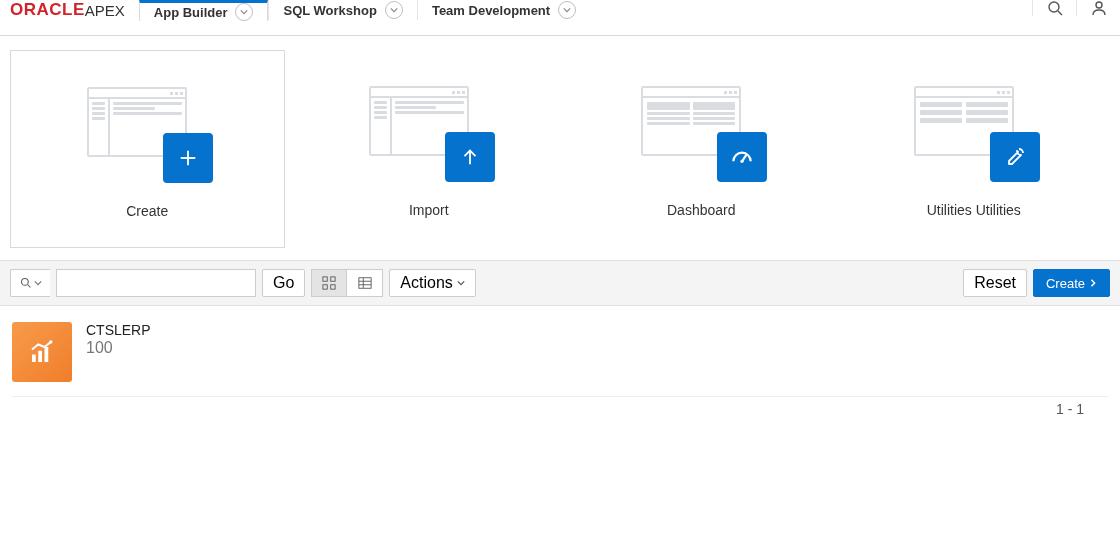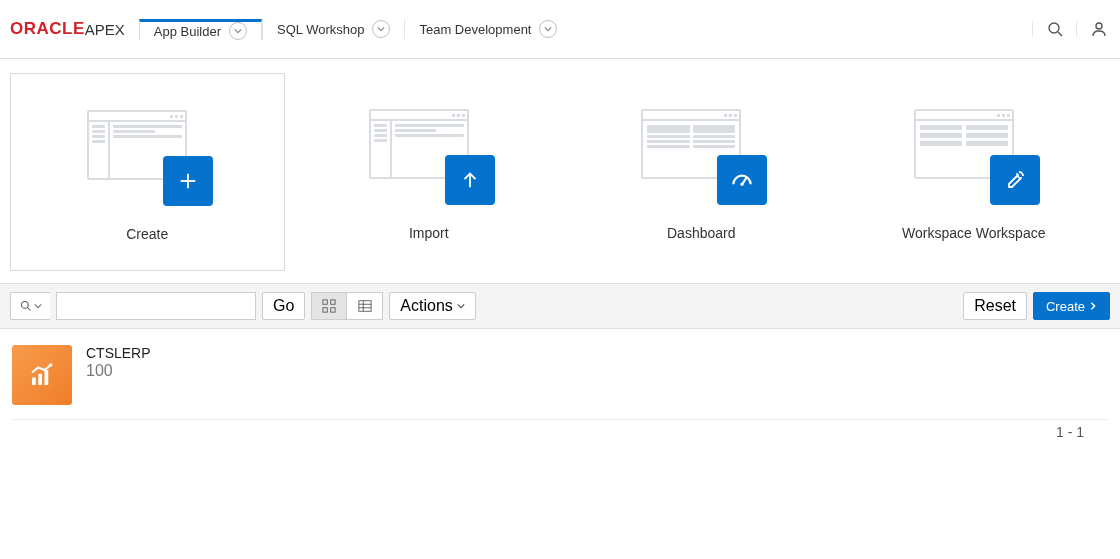--- a/index.html
+++ b/index.html
@@ -1,23 +1,23 @@
 <!DOCTYPE html>
 <html><head>
 <meta charset="utf-8">
 <style>
   * { box-sizing: border-box; margin: 0; padding: 0; }
   body { font-family: "Helvetica Neue", Arial, sans-serif; font-size: 13px; color: #333; background: #fff; width: 1120px; }
   
   
-  .header { display: flex; align-items: center; height: 59px; border-bottom: 1px solid #d9d9d9; background: #fff; }
+  .header { display: flex; align-items: flex-start; height: 36px; border-bottom: 1px solid #d9d9d9; background: #fff; }
   .logo { display: flex; align-items: center; padding: 0 14px 0 10px; white-space: nowrap; }
   .logo-oracle { color: #d2222a; font-weight: bold; font-size: 17px; letter-spacing: 0.5px; }
   .logo-apex { color: #333; font-size: 15px; margin-left: 0; }
-  .nav-tabs { display: flex; align-items: stretch; }
+  .nav-tabs { display: flex; align-items: stretch; font-weight: bold; }
   .nav-tab { display: flex; align-items: center; padding: 0 14px; border-left: 1px solid #e5e5e5; cursor: pointer; gap: 8px; }
   .nav-tab.active { border-top: 3px solid #0572ce; border-left: 1px solid #d9d9d9; border-right: 1px solid #d9d9d9; background: #fff; margin-bottom: -1px; padding-top: 0; }
   .nav-tab-label { color: #333; }
   .chevron-circle { width: 18px; height: 18px; border: 1px solid #c0c0c0; border-radius: 50%; display: flex; align-items: center; justify-content: center; color: #777; font-size: 9px; }
   .header-spacer { flex: 1; }
   .header-icons { display: flex; align-items: stretch; }
   .header-icon-btn { width: 44px; display: flex; align-items: center; justify-content: center; border-left: 1px solid #e5e5e5; cursor: pointer; color: #555; }
   
   
   .cards { display: flex; padding: 14px 10px 12px 10px; gap: 0; }
@@ -233,21 +233,21 @@
               </div>
           </div>
         </div>
       </div>
       <div class="action-badge">
         <svg width="24" height="24" viewBox="0 0 24 24">
             <path d="M14 6 a4 4 0 0 0 4 4 L18 10 L9 19 L6 19 L6 16 L15 7 Z M16 4 a4 4 0 0 1 4 4" stroke="#fff" stroke-width="1.8" fill="none" stroke-linejoin="round"></path>
           </svg>
       </div>
     </div>
-    <div class="card-label">Workspace Workspace</div>
+    <div class="card-label">Utilities Utilities</div>
   </div>
 </div>
 
 <div class="toolbar-wrap">
   <div class="search-prefix">
     <svg width="12" height="12" viewBox="0 0 16 16">
         <circle cx="6.5" cy="6.5" r="4.5" stroke="#555" stroke-width="1.4" fill="none"></circle>
         <line x1="10" y1="10" x2="14" y2="14" stroke="#555" stroke-width="1.4"></line>
       </svg>
     <svg width="8" height="8" viewBox="0 0 10 10">

